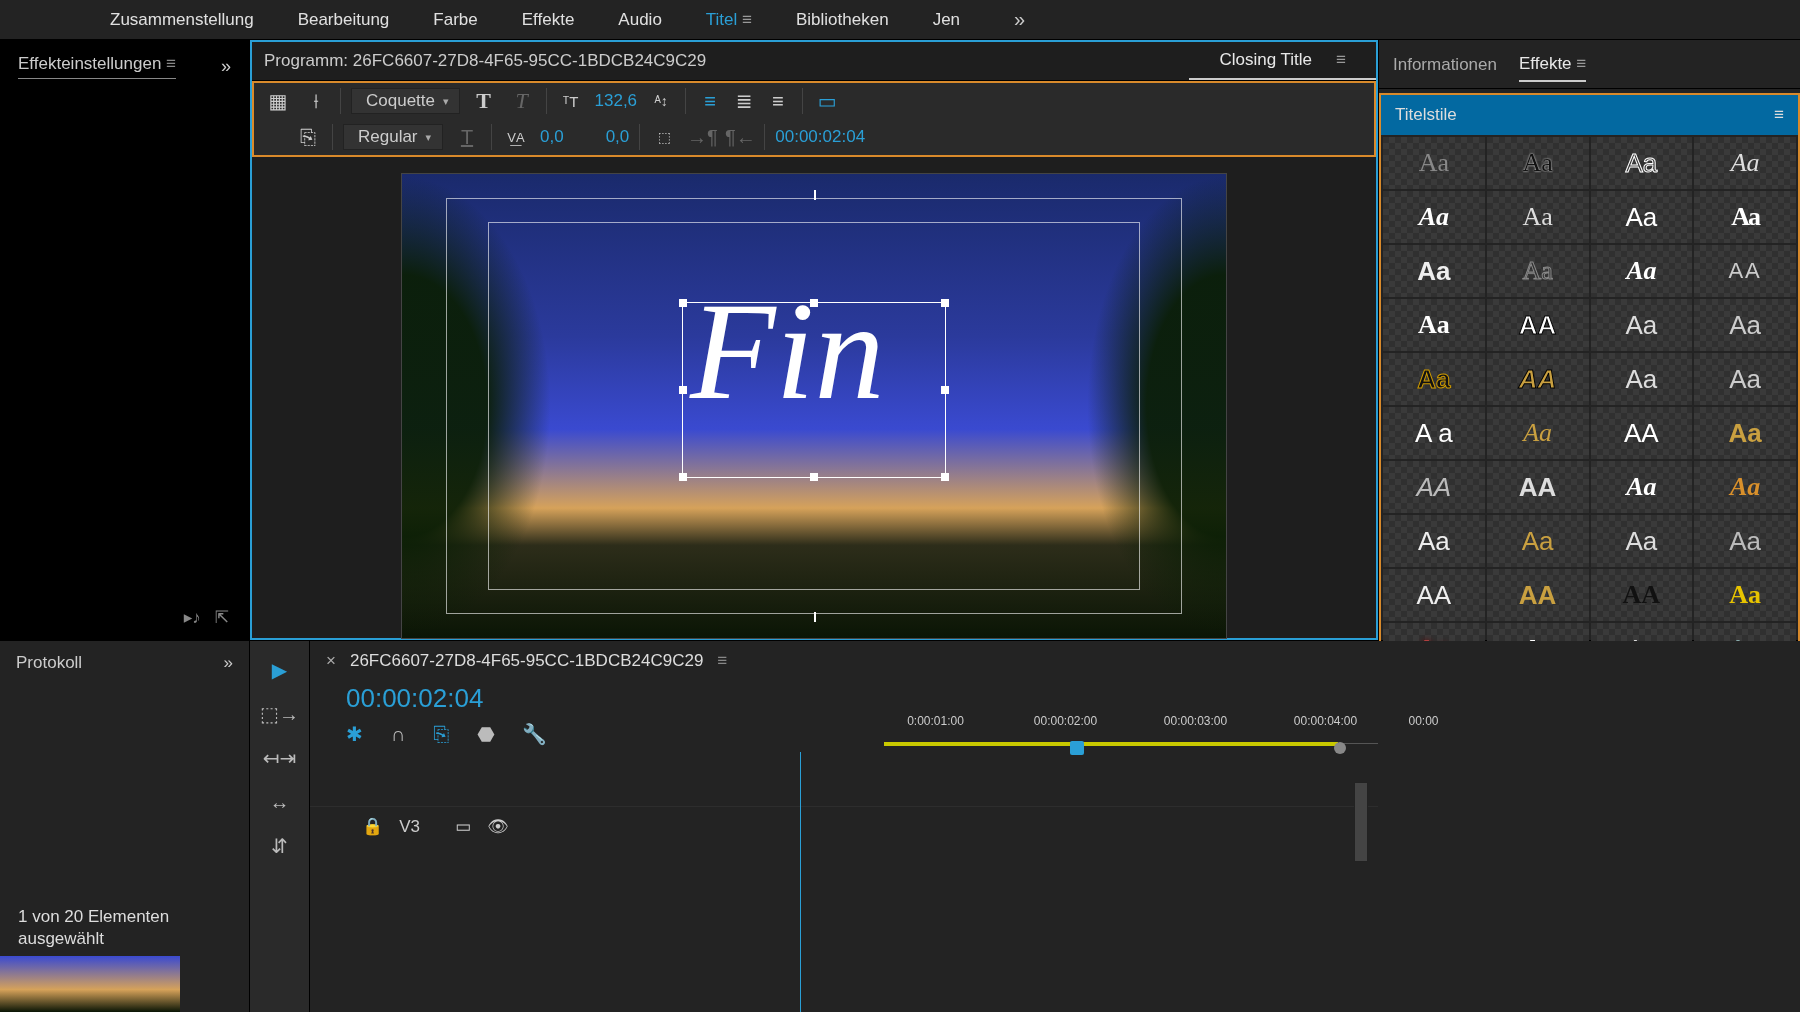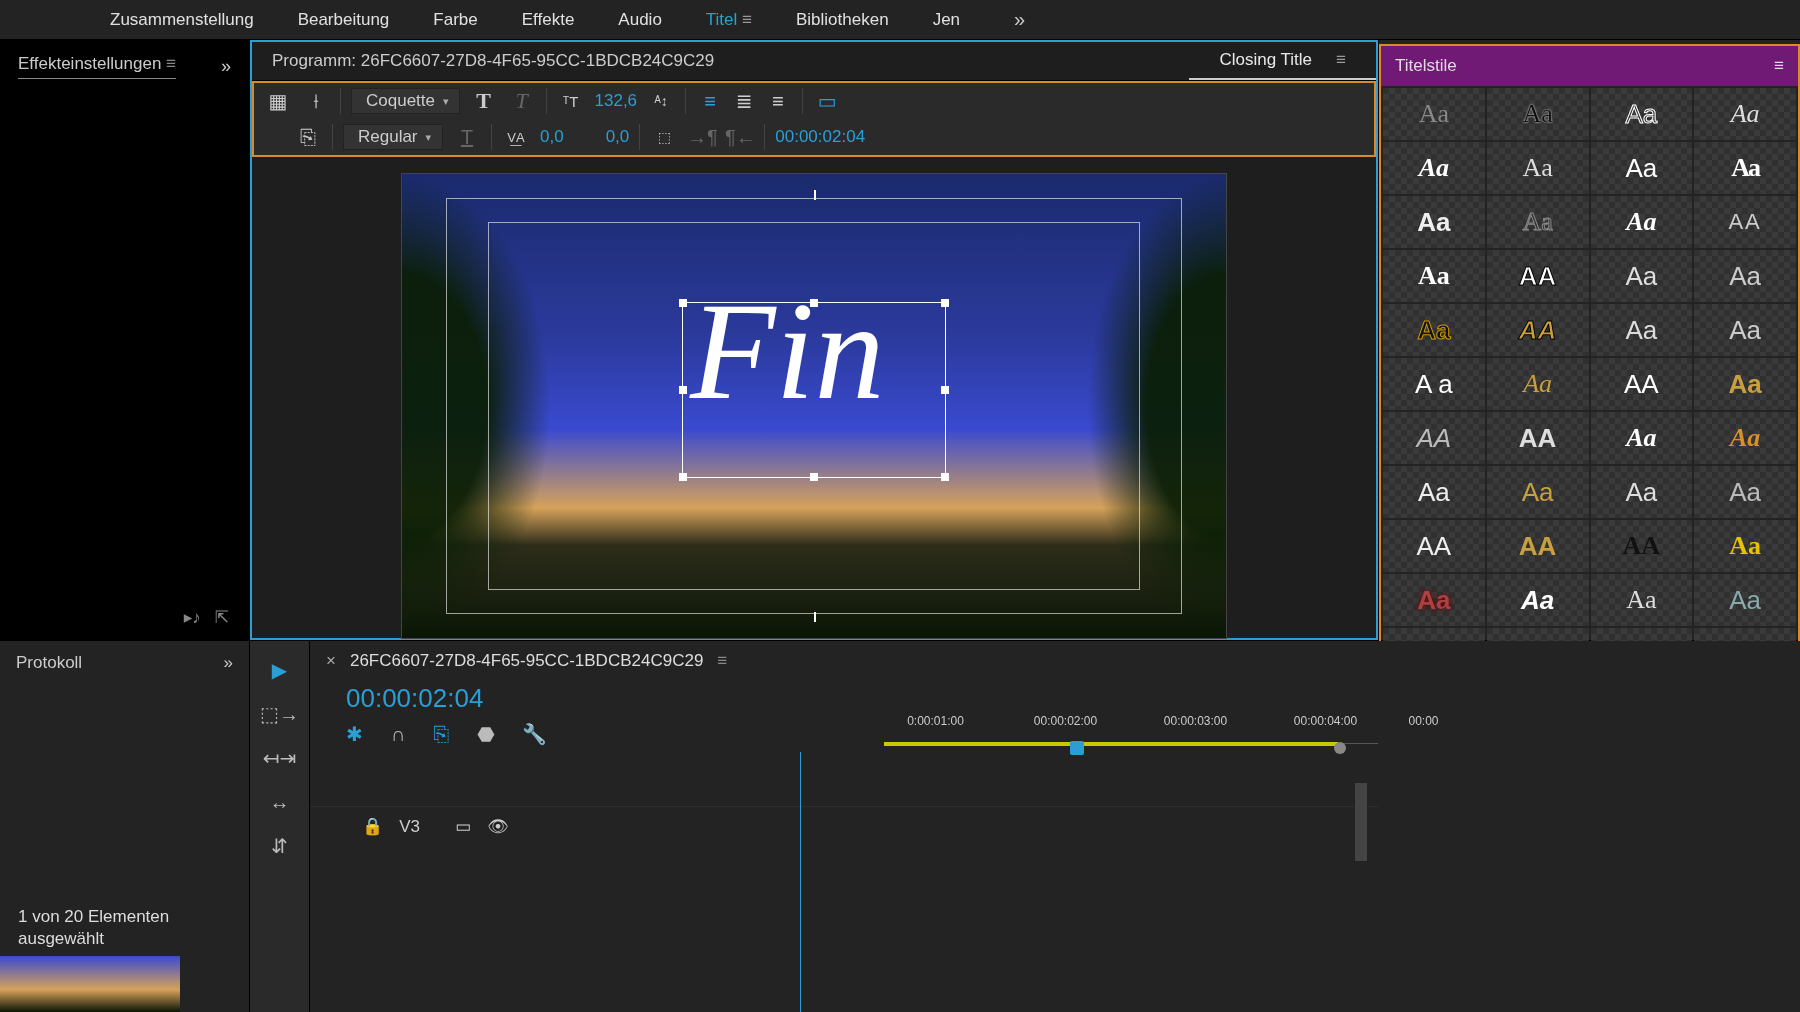--- a/index.html
+++ b/index.html
@@ -14,21 +14,21 @@
 
 
 .row-upper { display: flex; height: 600px; }
 .panel-left { width: 250px; background: #000000; border-right: 1px solid #000; display:flex; flex-direction:column;}
 .panel-left .tab-hdr { display:flex; align-items:center; padding: 14px 18px 8px; gap:8px; }
 .panel-left .tab-hdr .title { color:#ccc; border-bottom:1px solid #888; padding-bottom:4px;}
 .panel-left .tab-hdr .chev { margin-left:auto; color:#ccc; font-size:18px;}
 .panel-left .footer-icons { margin-top:auto; display:flex; justify-content:flex-end; gap:14px; padding:12px 20px; color:#888;}
 
 .panel-center { flex:1; background:#1e1e1e; border: 2px solid #2a9fd6; display:flex; flex-direction:column; }
-.pc-tabs { display:flex; align-items:center; height:44px; padding-left:20px; gap:12px; border-bottom:1px solid #000;}
+.pc-tabs { display:flex; align-items:center; height:44px; padding-left:12px; gap:12px; border-bottom:1px solid #000;}
 .pc-tabs .prog { color:#ccc; }
 .pc-tabs .closing { margin-left:auto; padding: 8px 30px; color:#e8e8e8; border-bottom:2px solid #ccc; display:flex; align-items:center; gap:24px;}
 .pc-tabs .closing .hmenu { color:#999;}
 
 
 .title-toolbar { border: 2px solid #d98a2b; margin: 0; display:flex; flex-direction:column; background:#2a2a2a; }
 .tt-row { display:flex; align-items:center; height:36px; gap:10px; padding: 0 10px;}
 .tt-row .sep { width:1px; height:26px; background:#444; }
 .dd { display:flex; align-items:center; background:#333; padding:2px 10px 2px 14px; gap:8px; min-width:100px; border:1px solid #222;}
 .dd .caret { font-size:11px; color:#aaa;}
@@ -53,21 +53,21 @@
 .preview .tree-r { position:absolute; right:0; top:0; bottom:0; width:140px; background: radial-gradient(ellipse at right, rgba(10,30,5,.95) 40%, transparent 70%);}
 .preview .tick{position:absolute;width:2px;height:10px;background:#fff;}
 
 
 .panel-right { width: 422px; background:#232323; border-left:1px solid #000; display:flex; flex-direction:column;}
 .pr-tabs { display:flex; align-items:center; gap:22px; padding: 14px 14px 6px; border-bottom:1px solid #000;}
 .pr-tabs .t { color:#aaa; padding-bottom:6px;}
 .pr-tabs .t.active { color:#e8e8e8; border-bottom:2px solid #ccc;}
 .pr-tabs .hmenu { color:#999;}
 .styles-wrap { border:2px solid #d98a2b; flex:1; margin-top:4px; display:flex; flex-direction:column;}
-.styles-hdr { display:flex; align-items:center; justify-content:space-between; padding:10px 14px; color:#ddd; background:#701a75;}
+.styles-hdr { display:flex; align-items:center; justify-content:space-between; padding:10px 14px; color:#ddd; background:#0369a1;}
 .styles-grid { flex:1; overflow:auto; display:grid; grid-template-columns: repeat(4, 1fr); gap:2px; padding:2px; align-content:start;}
 .style-sw { height:52px; background-image: linear-gradient(45deg,#3a3a3a 25%,transparent 25%,transparent 75%,#3a3a3a 75%),linear-gradient(45deg,#3a3a3a 25%,#303030 25%,#303030 75%,#3a3a3a 75%); background-size:12px 12px; background-position:0 0,6px 6px; display:flex; align-items:center; justify-content:center; font-size:26px; color:#eee; font-family: Georgia, serif; cursor:pointer; overflow:hidden;}
 
 
 .row-lower { display:flex; height:372px; border-top:1px solid #000;}
 .ll-panel { width:250px; background:#232323; border-right:1px solid #000; display:flex; flex-direction:column;}
 .ll-panel .hdr { display:flex; align-items:center; padding:12px 16px; gap:12px;}
 .ll-panel .hdr .chev{margin-left:auto;}
 .ll-panel .status { margin-top:auto; padding:4px 18px 6px; color:#ddd; font-size:17px; line-height:1.3;}
 .ll-panel .thumb { width:180px; height:56px; background:linear-gradient(180deg,#3a4ad0 0%,#d6a25a 60%,#0a1505 100%); margin-left:0;}
@@ -207,20 +207,27 @@
             <div class="h mr"></div>
           <div class="h bl"></div>
             <div class="h bm"></div>
             <div class="h br"></div>
         </div>
       </div>
     </div>
   </div>
 
   <div class="panel-right">
+    <div class="pr-tabs">
+      <span class="t">Informationen</span>
+      <span class="t active">
+        <span>Effekte</span>
+        <span class="hmenu"> ≡</span>
+      </span>
+    </div>
     <div class="styles-wrap">
       <div class="styles-hdr">
         <span>Titelstile</span>
         <span>≡</span>
       </div>
       <div class="styles-grid" id="styles-grid">
           <div class="style-sw">
             <span style="color:#888;font-family:Georgia">Aa</span>
           </div>
           <div class="style-sw">

